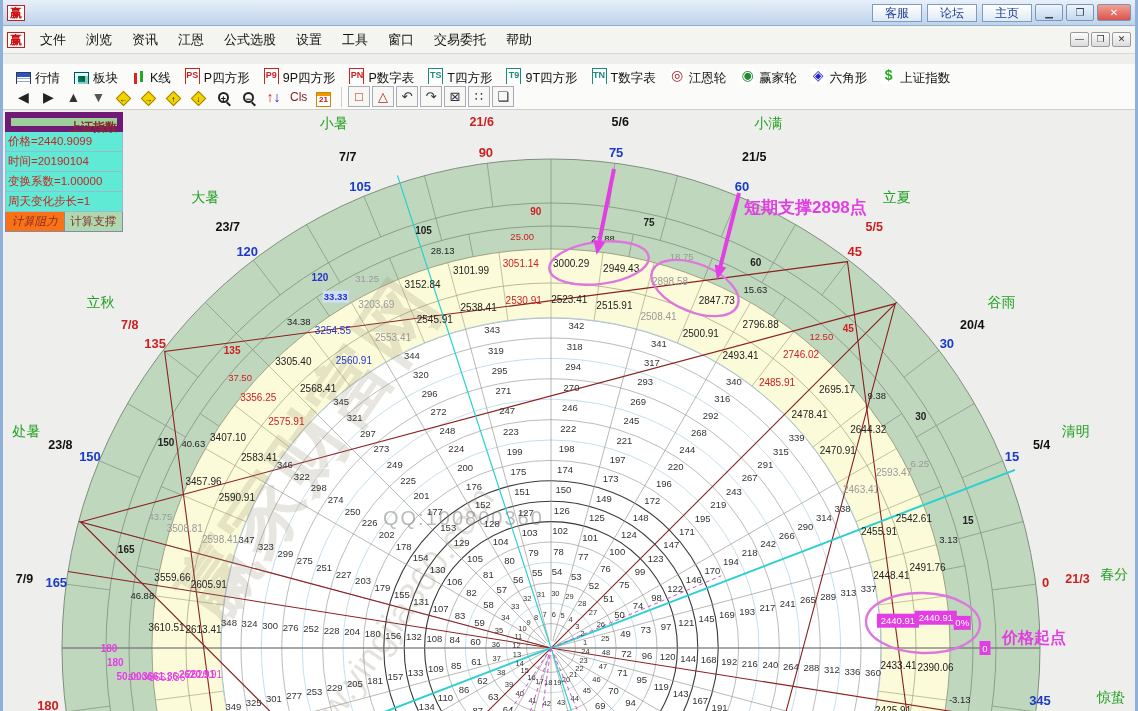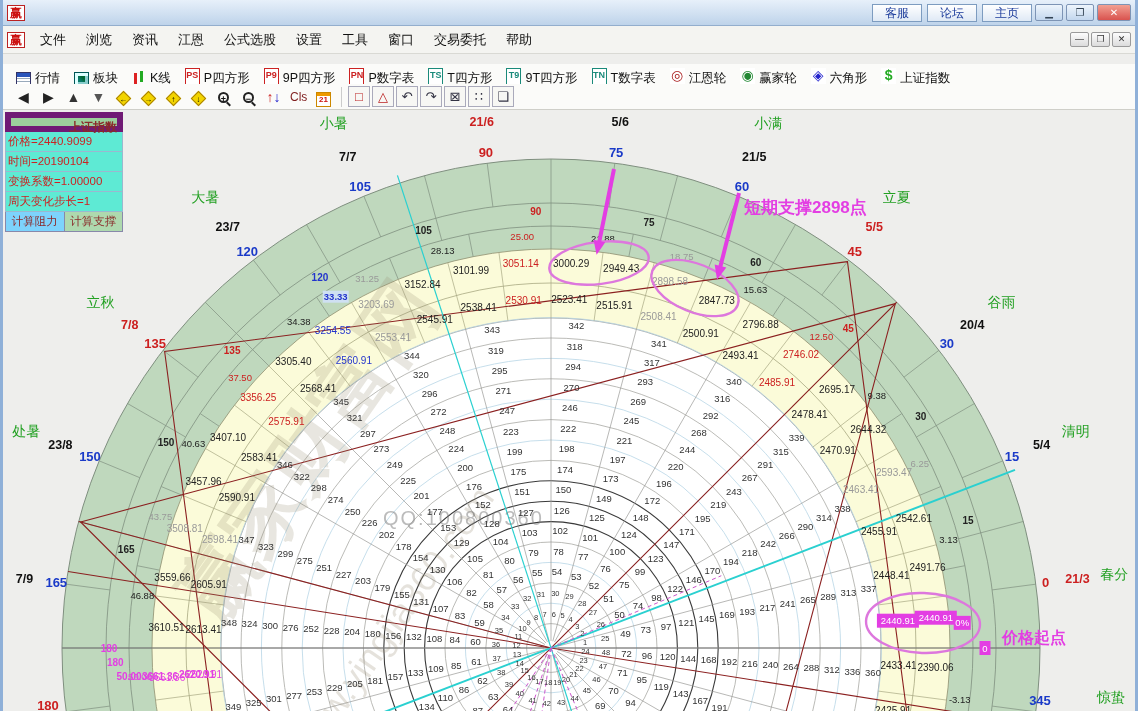--- a/index.html
+++ b/index.html
@@ -60,21 +60,21 @@
   .cls-btn{font-size:12px;color:#7f1d1d;padding:0 4px;}
   
   .panel{position:absolute;left:2px;top:112px;width:118px;z-index:20;}
   .panel-h{background:#9ccf9c;border:6px solid #701a75;color:#8a2a2a;font-weight:bold;
     font-size:12px;height:20px;line-height:18px;text-align:right;}
   .panel-row{background:#5eead4;border:1px solid #9ab8cf;border-top:none;color:#cc2222;
     font-size:11.5px;height:20px;line-height:18px;padding-left:2px;white-space:nowrap;overflow:hidden;}
   .panel-btns{display:flex;}
   .panel-btn{flex:1;height:20px;line-height:18px;font-size:11.5px;text-align:center;color:#8a2a2a;
     border:1px solid #88a;border-top:none;}
-  .panel-btn.blue{background:#7dd3fc;}
+  .panel-btn.blue{background:#f97316;font-style:italic;}
   .panel-btn.green{background:#aed9ae;border-left:none;}
   
   #wheel{position:absolute;left:0;top:110px;width:1138px;height:601px;z-index:5;}
   svg text{font-family:"Liberation Sans","DejaVu Sans",sans-serif;}
 </style>
 </head>
 <body>
 
 <div id="app">
   <div class="titlebar">

